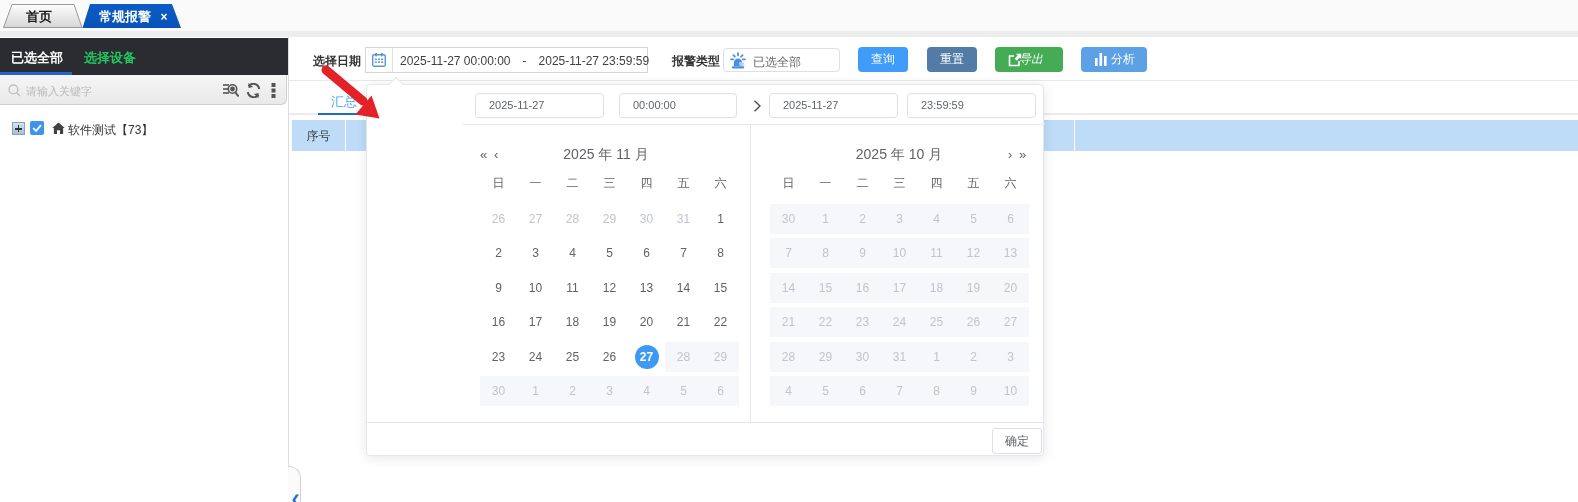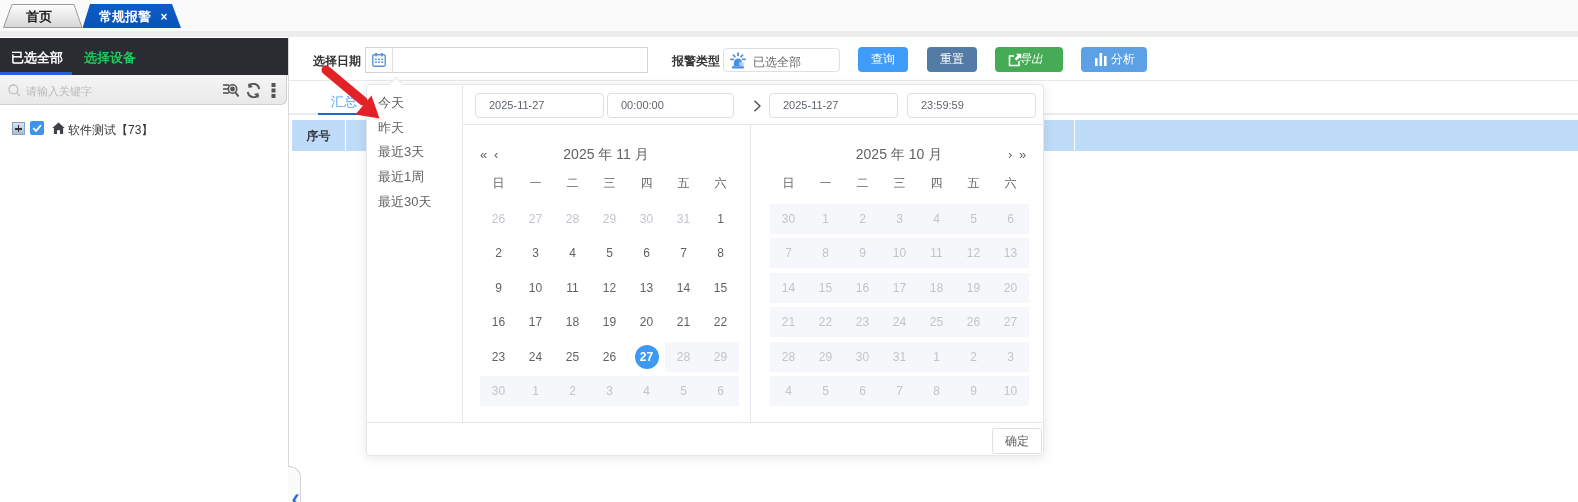--- a/index.html
+++ b/index.html
@@ -43,21 +43,21 @@
 .alarminput .txt { position:absolute; left:29px; top:5px; font-size:12px; color:#666; }
 .btn { position:absolute; top:47px; height:25px; border-radius:4px; color:#fff; font-size:12px;
   text-align:center; line-height:25px; }
 
 .huizong { position:absolute; left:331px; top:93px; font-size:13px; color:#4aa0f5; }
 .hz-line { position:absolute; left:289px; top:113px; width:1289px; height:2px; background:#ebebeb; }
 .hz-ul { position:absolute; left:318px; top:113px; width:47px; height:2px; background:#1a6cc8; z-index:2; }
 .thead { position:absolute; left:292px; top:120px; width:1286px; height:31px; background:#bedcf8; }
 .thead .sep { position:absolute; top:0; width:1px; height:31px; background:#fdfdfd; }
 .thead .xh { position:absolute; left:0; top:8px; width:53px; text-align:center;
-  font-size:12px; font-weight:bold; color:#35393f; }
+  font-size:12px; font-weight:normal; color:#35393f; }
 
 .popup { position:absolute; left:366px; top:84px; width:678px; height:372px; background:#fff;
   border:1px solid #e4e7ed; border-radius:4px; box-shadow:0 2px 12px 0 rgba(0,0,0,0.1); z-index:10; }
 .popup .parrow { position:absolute; left:24px; top:-6px; width:10px; height:10px; background:#fff;
   border-left:1px solid #e4e7ed; border-top:1px solid #e4e7ed; transform:rotate(45deg); }
 .sc { position:absolute; left:0; top:0; width:96px; height:337px; border-right:1px solid #e4e7ed; }
 .sc div { position:absolute; left:11px; width:84px; font-size:13px; color:#606266; }
 .pin { position:absolute; top:8px; height:25px; border:1px solid #dcdfe6; border-radius:4px;
   font-size:11px; color:#5f646c; text-align:left; line-height:23px; padding-left:13px; background:#fff; }
 .cal-top { position:absolute; left:96px; top:39px; width:582px; height:1px; background:#e4e7ed; }
@@ -161,20 +161,21 @@
     <g fill="#5a96d2">
       <rect x="3" y="6" width="2.2" height="1.6"></rect>
         <rect x="6.4" y="6" width="2.2" height="1.6"></rect>
         <rect x="9.8" y="6" width="2.2" height="1.6"></rect>
       <rect x="3" y="9" width="2.2" height="1.6"></rect>
         <rect x="6.4" y="9" width="2.2" height="1.6"></rect>
         <rect x="9.8" y="9" width="2.2" height="1.6"></rect>
     </g>
   </svg>
   <div class="sep"></div>
+  <span class="txt">2025-11-27 00:00:00<span class="dash">-</span>2025-11-27 23:59:59</span>
 </div>
 <span class="lbl" style="left:672px;">报警类型</span>
 <div class="alarminput">
   <svg class="abs" style="left:6px;top:3px" width="16" height="17" viewBox="0 0 16 17">
     <g stroke="#4a90e2" stroke-width="1.8" stroke-linecap="round" fill="none">
       <line x1="8" y1="1.2" x2="8" y2="3.4"></line>
       <line x1="3.4" y1="3.2" x2="4.9" y2="4.7"></line>
       <line x1="12.6" y1="3.2" x2="11.1" y2="4.7"></line>
       <line x1="1" y1="7.3" x2="3.2" y2="7.3"></line>
       <line x1="15" y1="7.3" x2="12.8" y2="7.3"></line>
@@ -211,29 +212,22 @@
 <div class="hz-line"></div>
 <div class="hz-ul"></div>
 <div class="thead">
   <span class="xh">序号</span>
   <div class="sep" style="left:53px;"></div>
   <div class="sep" style="left:782px;"></div>
 </div>
 
 <div class="popup">
   <div class="parrow"></div>
-  <div class="sc">
-    <div style="top:9px;">今天</div>
-    <div style="top:34px;">昨天</div>
-    <div style="top:58px;">最近3天</div>
-    <div style="top:83px;">最近1周</div>
-    <div style="top:108px;">最近30天</div>
-  </div>
   <div class="pin" style="left:108px;width:129px;">2025-11-27</div>
-  <div class="pin" style="left:240px;width:127px;">00:00:00</div>
+  <div class="pin" style="left:252px;width:118px;">00:00:00</div>
   <svg class="abs" style="left:386px;top:15px;z-index:11" width="9" height="12" viewBox="0 0 9 12">
       <path d="M 1.5,0.8 L 7,6 L 1.5,11.2" stroke="#43474e" stroke-width="1.3" fill="none"></path>
     </svg>
   <div class="pin" style="left:402px;width:129px;">2025-11-27</div>
   <div class="pin" style="left:540px;width:129px;">23:59:59</div>
   <div class="cal-top"></div>
   <div class="cal-mid"></div>
   <span class="navarr" style="left:113px;">«</span>
   <span class="navarr" style="left:127px;">‹</span>
   <div class="mtitle" style="left:139px;">2025 年 11 月</div>

